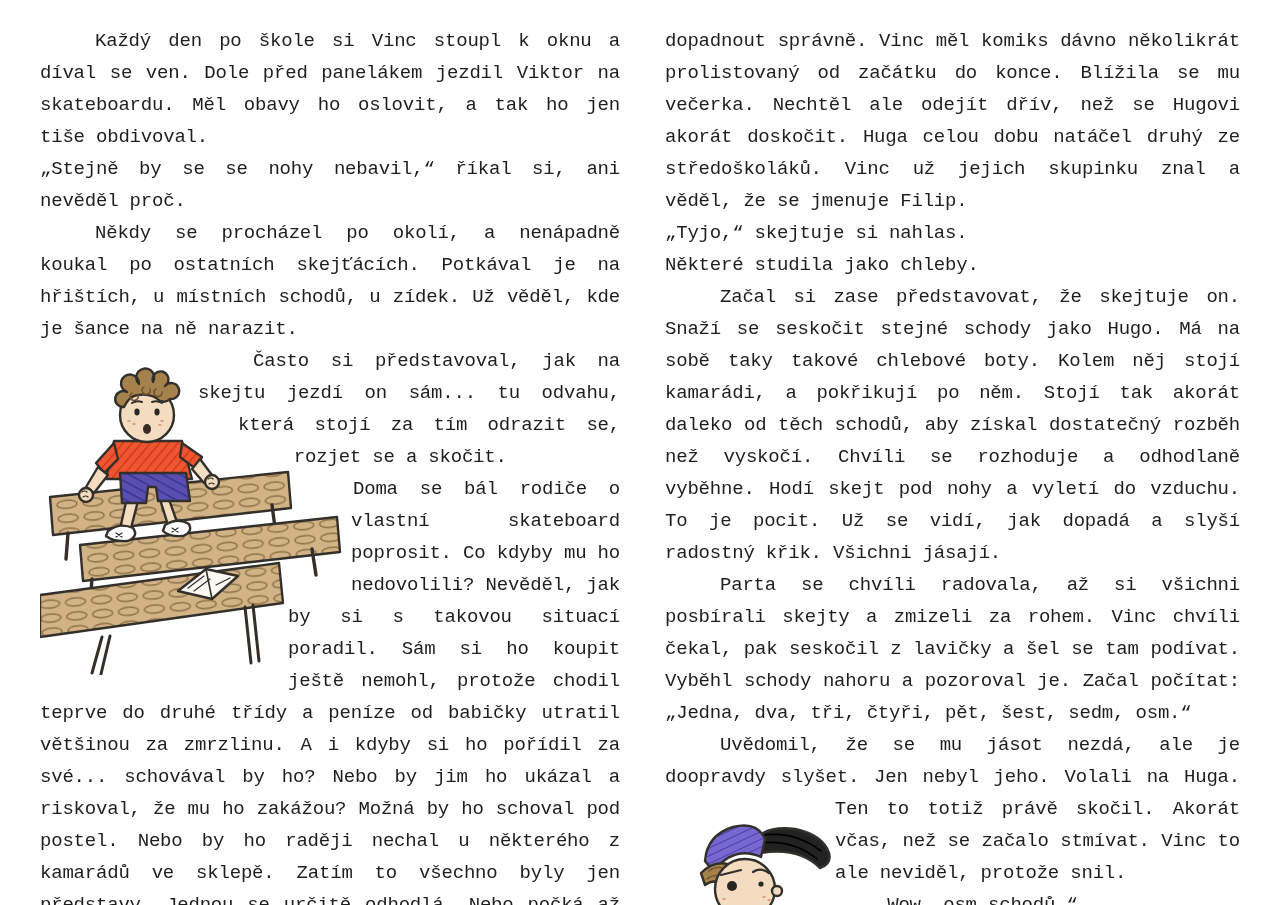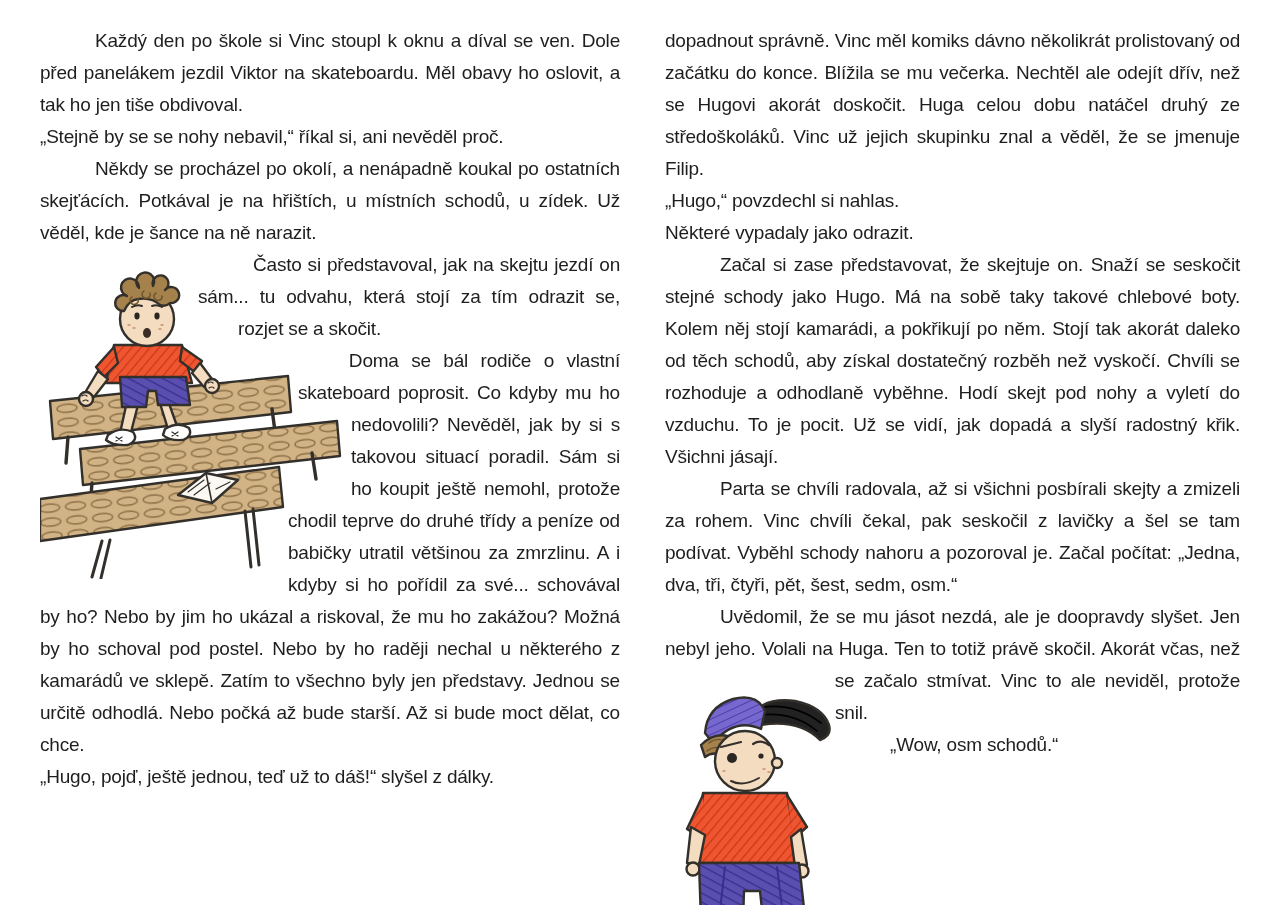--- a/index.html
+++ b/index.html
@@ -1,20 +1,20 @@
 <!DOCTYPE html>
 <html lang="cs"><head>
 <meta charset="utf-8">
 <style>
   html,body{margin:0;padding:0;background:#ffffff;}
   body{width:1280px;height:905px;overflow:hidden;}
   .page{
     box-sizing:border-box;width:1280px;height:640px;
     padding:25px 40px 0 40px;display:flex;gap:45px;
-    font-family:Liberation Sans, sans-serif;
+    font-family:Liberation Mono, monospace;
     font-size:19px;line-height:32px;color:#1e1e1e;
     text-align:justify;letter-spacing:-0.2px;
   }
   .col{display:block;}
   .col-left{flex:0 0 580px;width:580px;}
   .col-right{flex:0 0 575px;width:575px;}
   p.para{margin:0;padding:0;}
   p.indent{text-indent:55px;}
   .float-illo{display:block;}
   .float-bench{
@@ -106,22 +106,22 @@
       </svg>
     </span><span>Často si představoval, jak na skejtu jezdí on sám... tu odvahu, která stojí za tím odrazit se, rozjet se a skočit.</span></p>
 
     <p class="para indent"><span>Doma se bál rodiče o vlastní skateboard poprosit. Co kdyby mu ho nedovolili? Nevěděl, jak by si s takovou situací poradil. Sám si ho koupit ještě nemohl, protože chodil teprve do druhé třídy a peníze od babičky utratil většinou za zmrzlinu. A i kdyby si ho pořídil za své... schovával by ho? Nebo by jim ho ukázal a riskoval, že mu ho zakážou? Možná by ho schoval pod postel. Nebo by ho raději nechal u některého z kamarádů ve sklepě. Zatím to všechno byly jen představy. Jednou se určitě odhodlá. Nebo počká až bude starší. Až si bude moct dělat, co chce.</span></p>
     <p class="para"><span>„Hugo, pojď, ještě jednou, teď už to dáš!“ slyšel z dálky.</span></p>
 
   </div>
 
   <div class="col col-right">
     <p class="para"><span>dopadnout správně. Vinc měl komiks dávno několikrát prolistovaný od začátku do konce. Blížila se mu večerka. Nechtěl ale odejít dřív, než se Hugovi akorát doskočit. Huga celou dobu natáčel druhý ze středoškoláků. Vinc už jejich skupinku znal a věděl, že se jmenuje Filip.</span></p>
-    <p class="para"><span>„Hugo,“ povzdechl si nahlas.</span></p>
-    <p class="para"><span>Některé vypadaly jako odrazit.</span></p>
+    <p class="para"><span>„Tyjo,“ skejtuje si nahlas.</span></p>
+    <p class="para"><span>Některé studila jako chleby.</span></p>
     <p class="para indent"><span>Začal si zase představovat, že skejtuje on. Snaží se seskočit stejné schody jako Hugo. Má na sobě taky takové chlebové boty. Kolem něj stojí kamarádi, a pokřikují po něm. Stojí tak akorát daleko od těch schodů, aby získal dostatečný rozběh než vyskočí. Chvíli se rozhoduje a odhodlaně vyběhne. Hodí skejt pod nohy a vyletí do vzduchu. To je pocit. Už se vidí, jak dopadá a slyší radostný křik. Všichni jásají.</span></p>
 
     <p class="para indent"><span>Parta se chvíli radovala, až si všichni posbírali skejty a zmizeli za rohem. Vinc chvíli čekal, pak seskočil z lavičky a šel se tam podívat. Vyběhl schody nahoru a pozoroval je. Začal počítat: „Jedna, dva, tři, čtyři, pět, šest, sedm, osm.“</span></p>
 
     <p class="para indent"><span class="float-illo float-boy" aria-hidden="true">
       <svg viewBox="0 0 180 360" xmlns="http://www.w3.org/2000/svg">
         <defs>
           <pattern id="s-shirt" patternUnits="userSpaceOnUse" width="7" height="7" patternTransform="rotate(40)">
                 <rect width="7" height="7" fill="#ee5530"></rect>
                 <line x1="0" y1="0" x2="0" y2="7" stroke="#c93814" stroke-width="2.4"></line>

